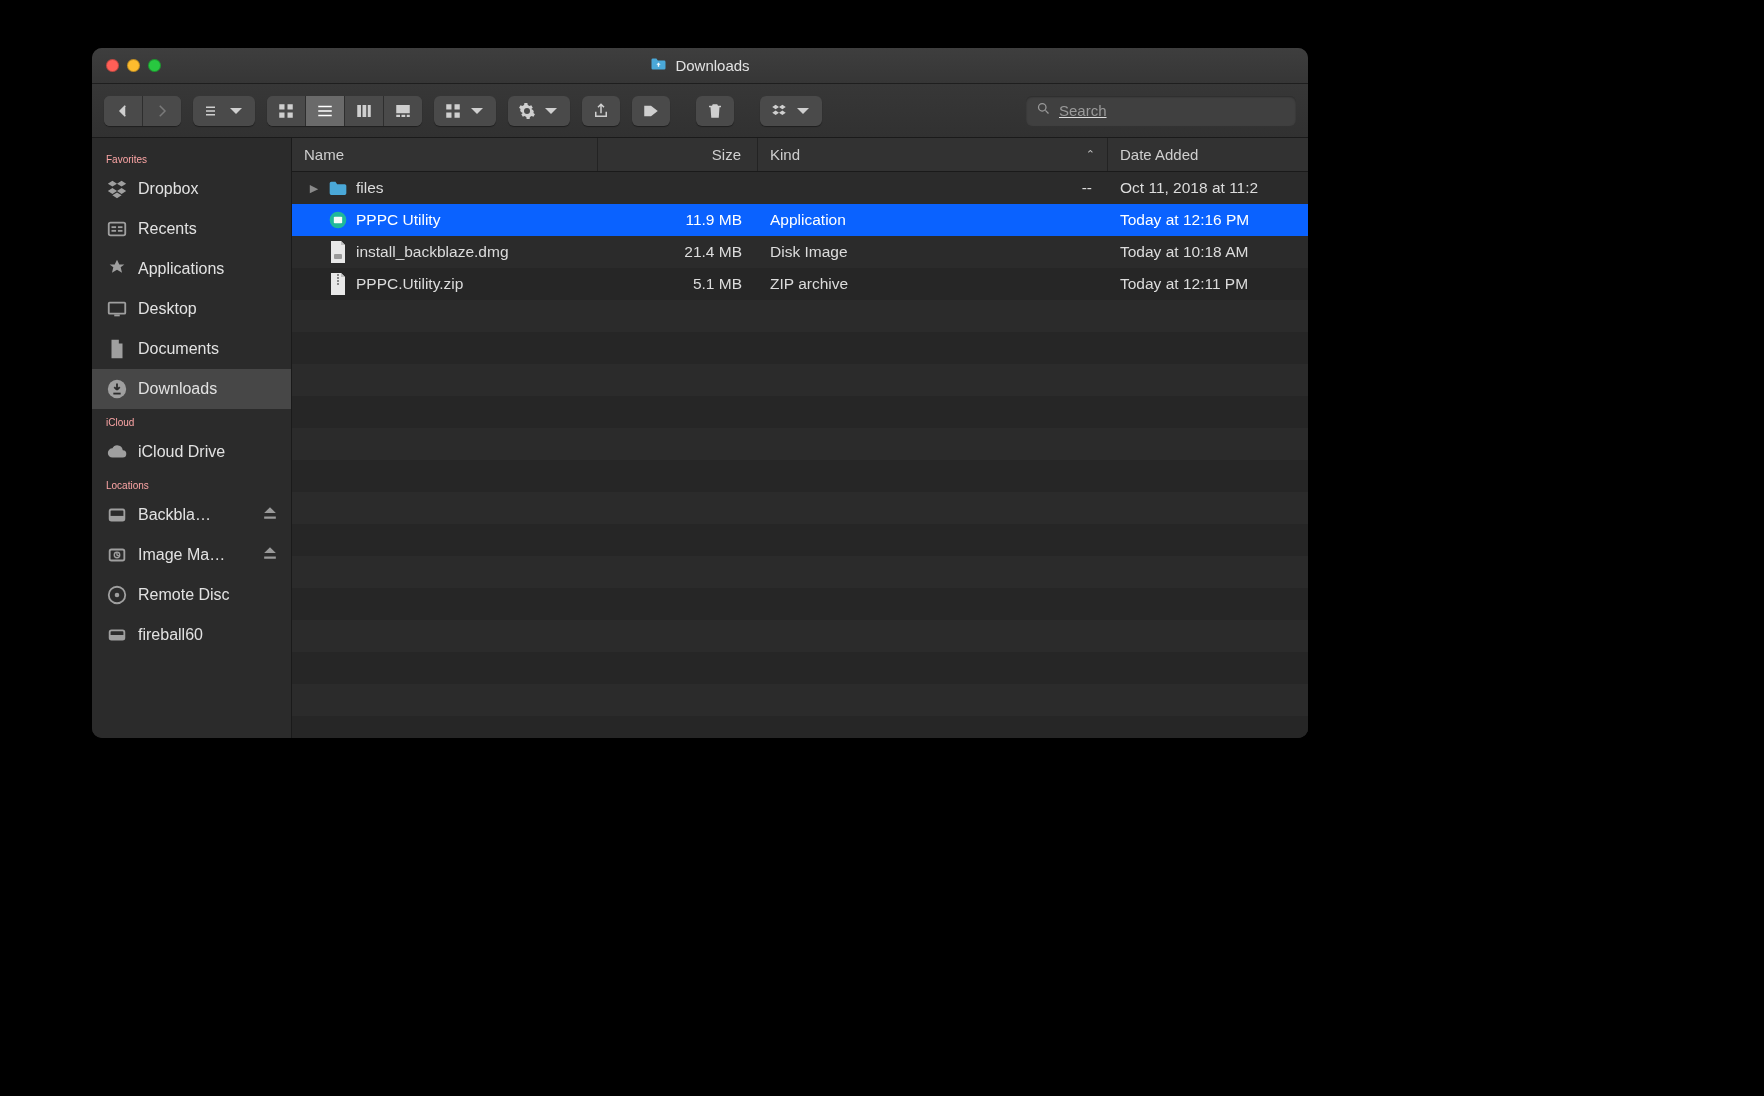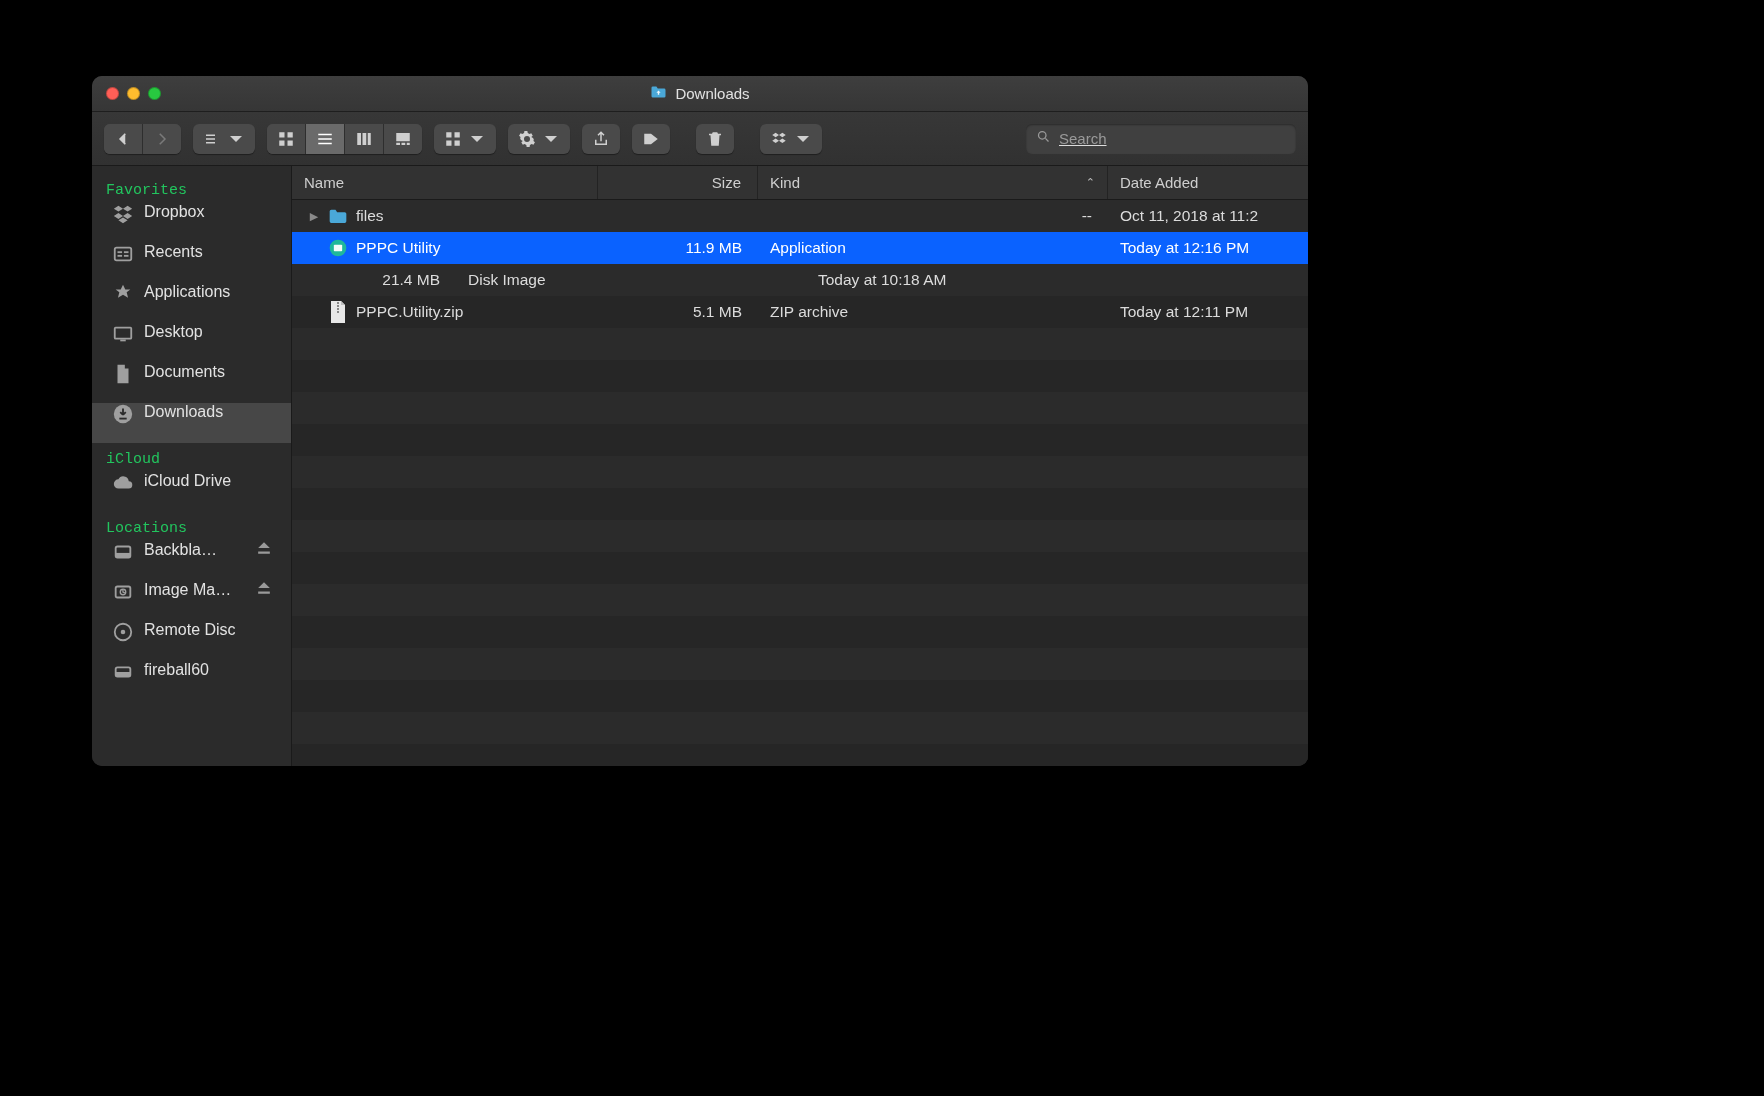--- a/index.html
+++ b/index.html
@@ -1,19 +1,19 @@
 <!DOCTYPE html>
 <html><head>
 <meta charset="utf-8">
 <style>
   * { margin: 0; padding: 0; box-sizing: border-box; font-family: -apple-system, "Helvetica Neue", Arial, sans-serif; }
   html, body { width: 1764px; height: 1096px; background: #000; }
   .window {
     position: absolute;
-    left: 92px; top: 76px;
+    left: 92px; top: 48px;
     width: 1216px; height: 690px;
     background: #2a2a2a;
     border-radius: 10px;
     overflow: hidden;
     box-shadow: 0 20px 60px rgba(0,0,0,.7);
     display: flex; flex-direction: column;
     color: #d7d7d7;
   }
 
   
@@ -71,23 +71,23 @@
   .search input::placeholder{ color:#9a9a9a; }
 
   
   .body { flex:1; display:flex; min-height:0; }
 
   
   .sidebar {
     width:200px; background:#2b2b2b; border-right:1px solid #1a1a1a;
     overflow:hidden; padding-top:8px;
   }
-  .group-label{ color:#22c55e; font-size:15px; padding:8px 14px 4px;font-family:Liberation Mono, monospace; }
+  .group-label{ color:#fca5a5; font-size:10px; padding:8px 14px 4px; }
   .side-item{
-    display:flex; gap:10px; height:40px; padding:0 20px;
+    display:flex; align-items:center; gap:10px; height:40px; padding:0 14px;
     color:#e2e2e2; font-size:16px;
     position: relative;
   }
   .side-item.active{ background:#474747; }
   .side-item .ic{ width:22px; height:22px; color:#9f9f9f; display:flex; align-items:center; justify-content:center;}
   .side-item .lbl{ flex:1; white-space:nowrap; overflow:hidden; text-overflow:ellipsis;}
   .side-item .eject{ width:14px; color:#9a9a9a;}
 
   
   .list { flex:1; display:flex; flex-direction:column; background:#262626; min-width:0;}
@@ -412,20 +412,31 @@
                   <rect x="7" y="8" width="10" height="8" rx="1" fill="#fff" opacity=".95"></rect>
                 </svg>
               </span>
               <span>PPPC Utility</span>
             </div>
             <div class="cell cell-size">11.9 MB</div>
             <div class="cell cell-kind">Application</div>
             <div class="cell cell-date">Today at 12:16 PM</div>
           </div>
           <div class="row">
+            <div class="cell cell-name">
+              <span class="tri"></span>
+              <span class="fi">
+                <svg viewBox="0 0 20 24">
+                  <path fill="#e8e8e8" d="M3 1h10l4 4v18H3z"></path>
+                  <path fill="#bfbfbf" d="M13 1v4h4"></path>
+                  <rect x="6" y="14" width="8" height="5" rx="1" fill="#9a9a9a"></rect>
+                </svg>
+              </span>
+              <span>install_backblaze.dmg</span>
+            </div>
             <div class="cell cell-size">21.4 MB</div>
             <div class="cell cell-kind">Disk Image</div>
             <div class="cell cell-date">Today at 10:18 AM</div>
           </div>
           <div class="row">
             <div class="cell cell-name">
               <span class="tri"></span>
               <span class="fi">
                 <svg viewBox="0 0 20 24">
                   <path fill="#e8e8e8" d="M3 1h10l4 4v18H3z"></path>

